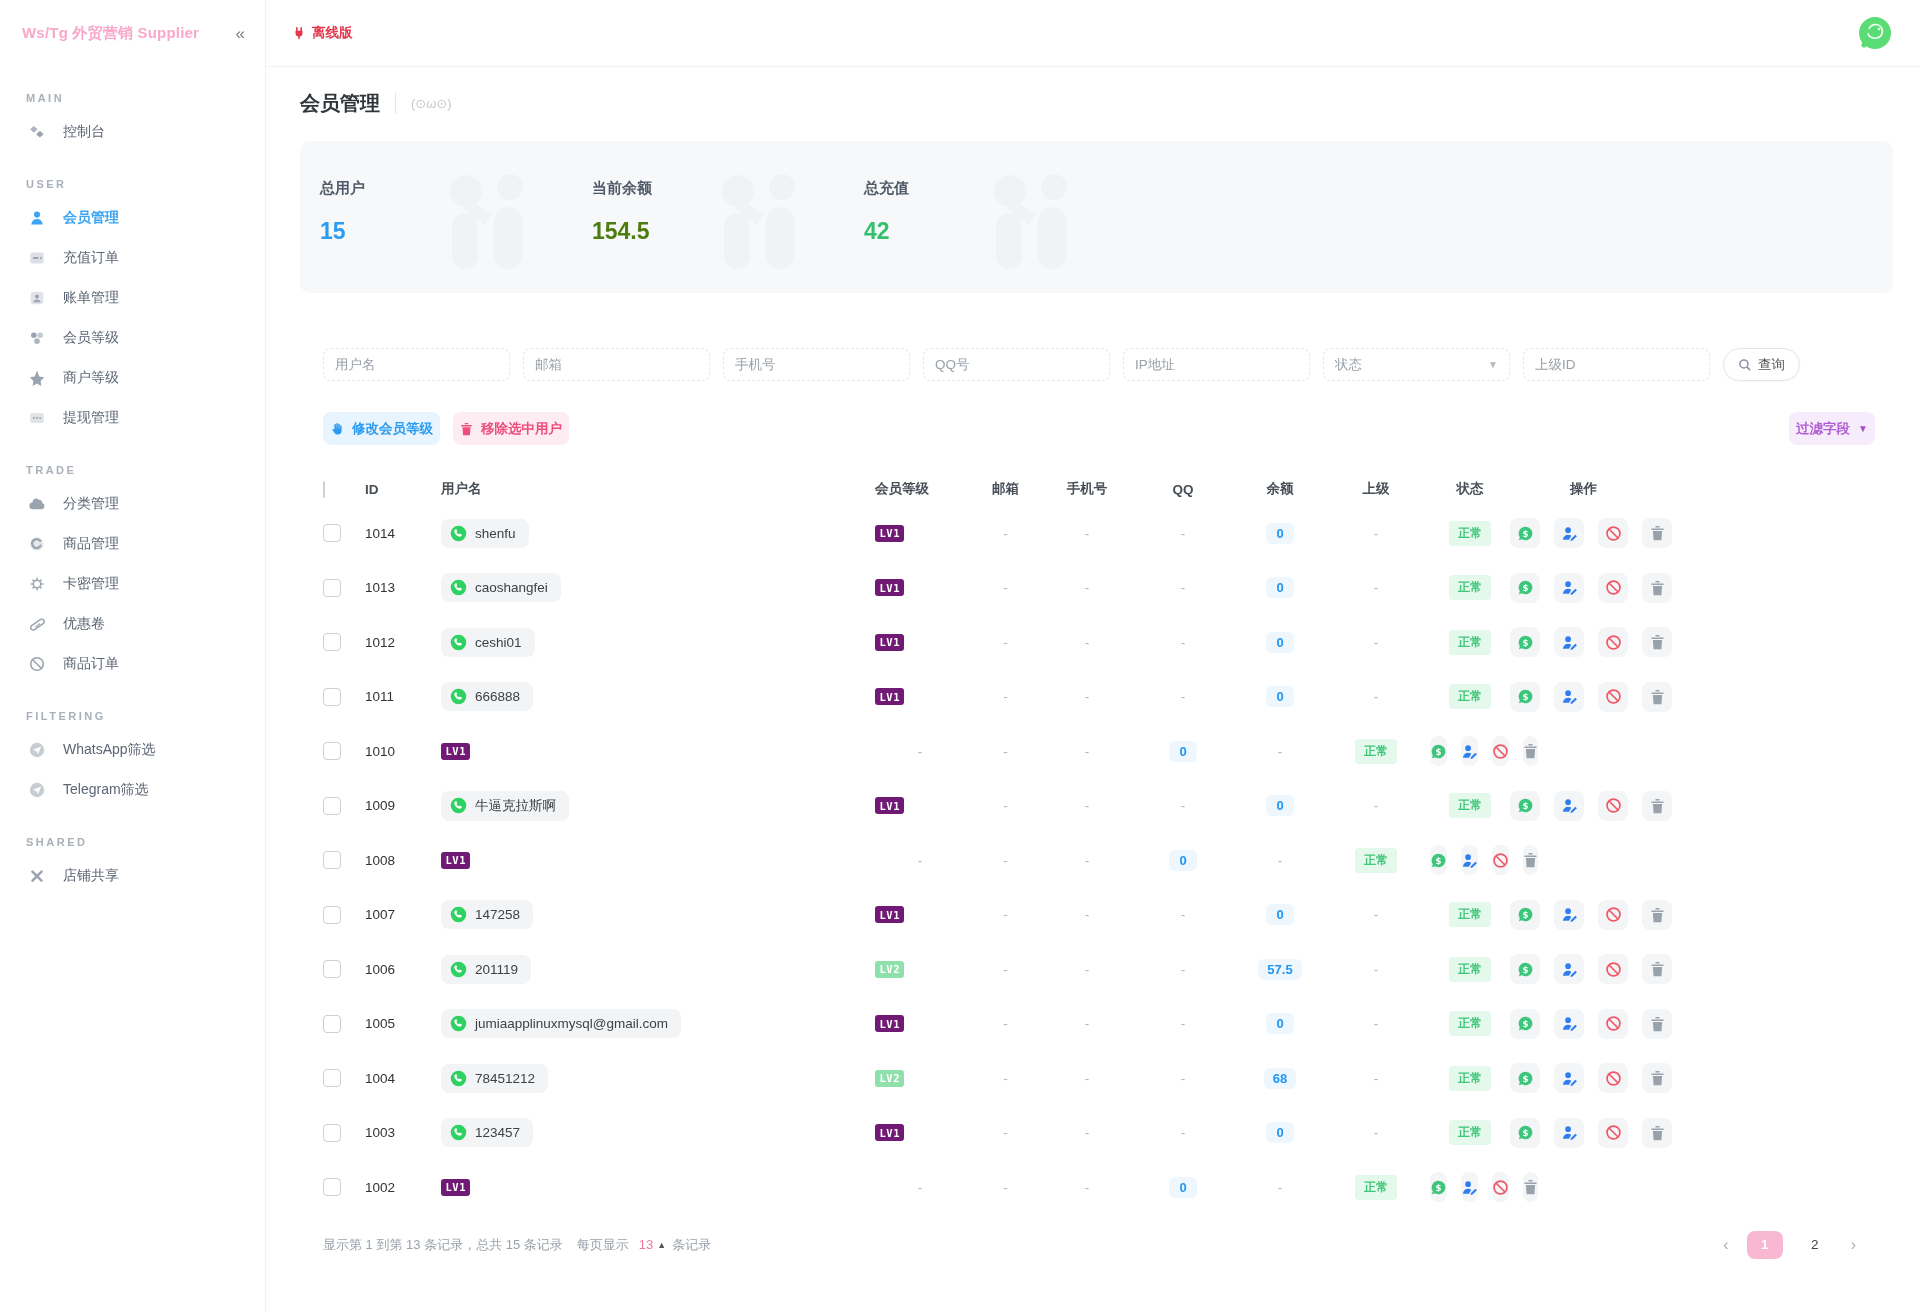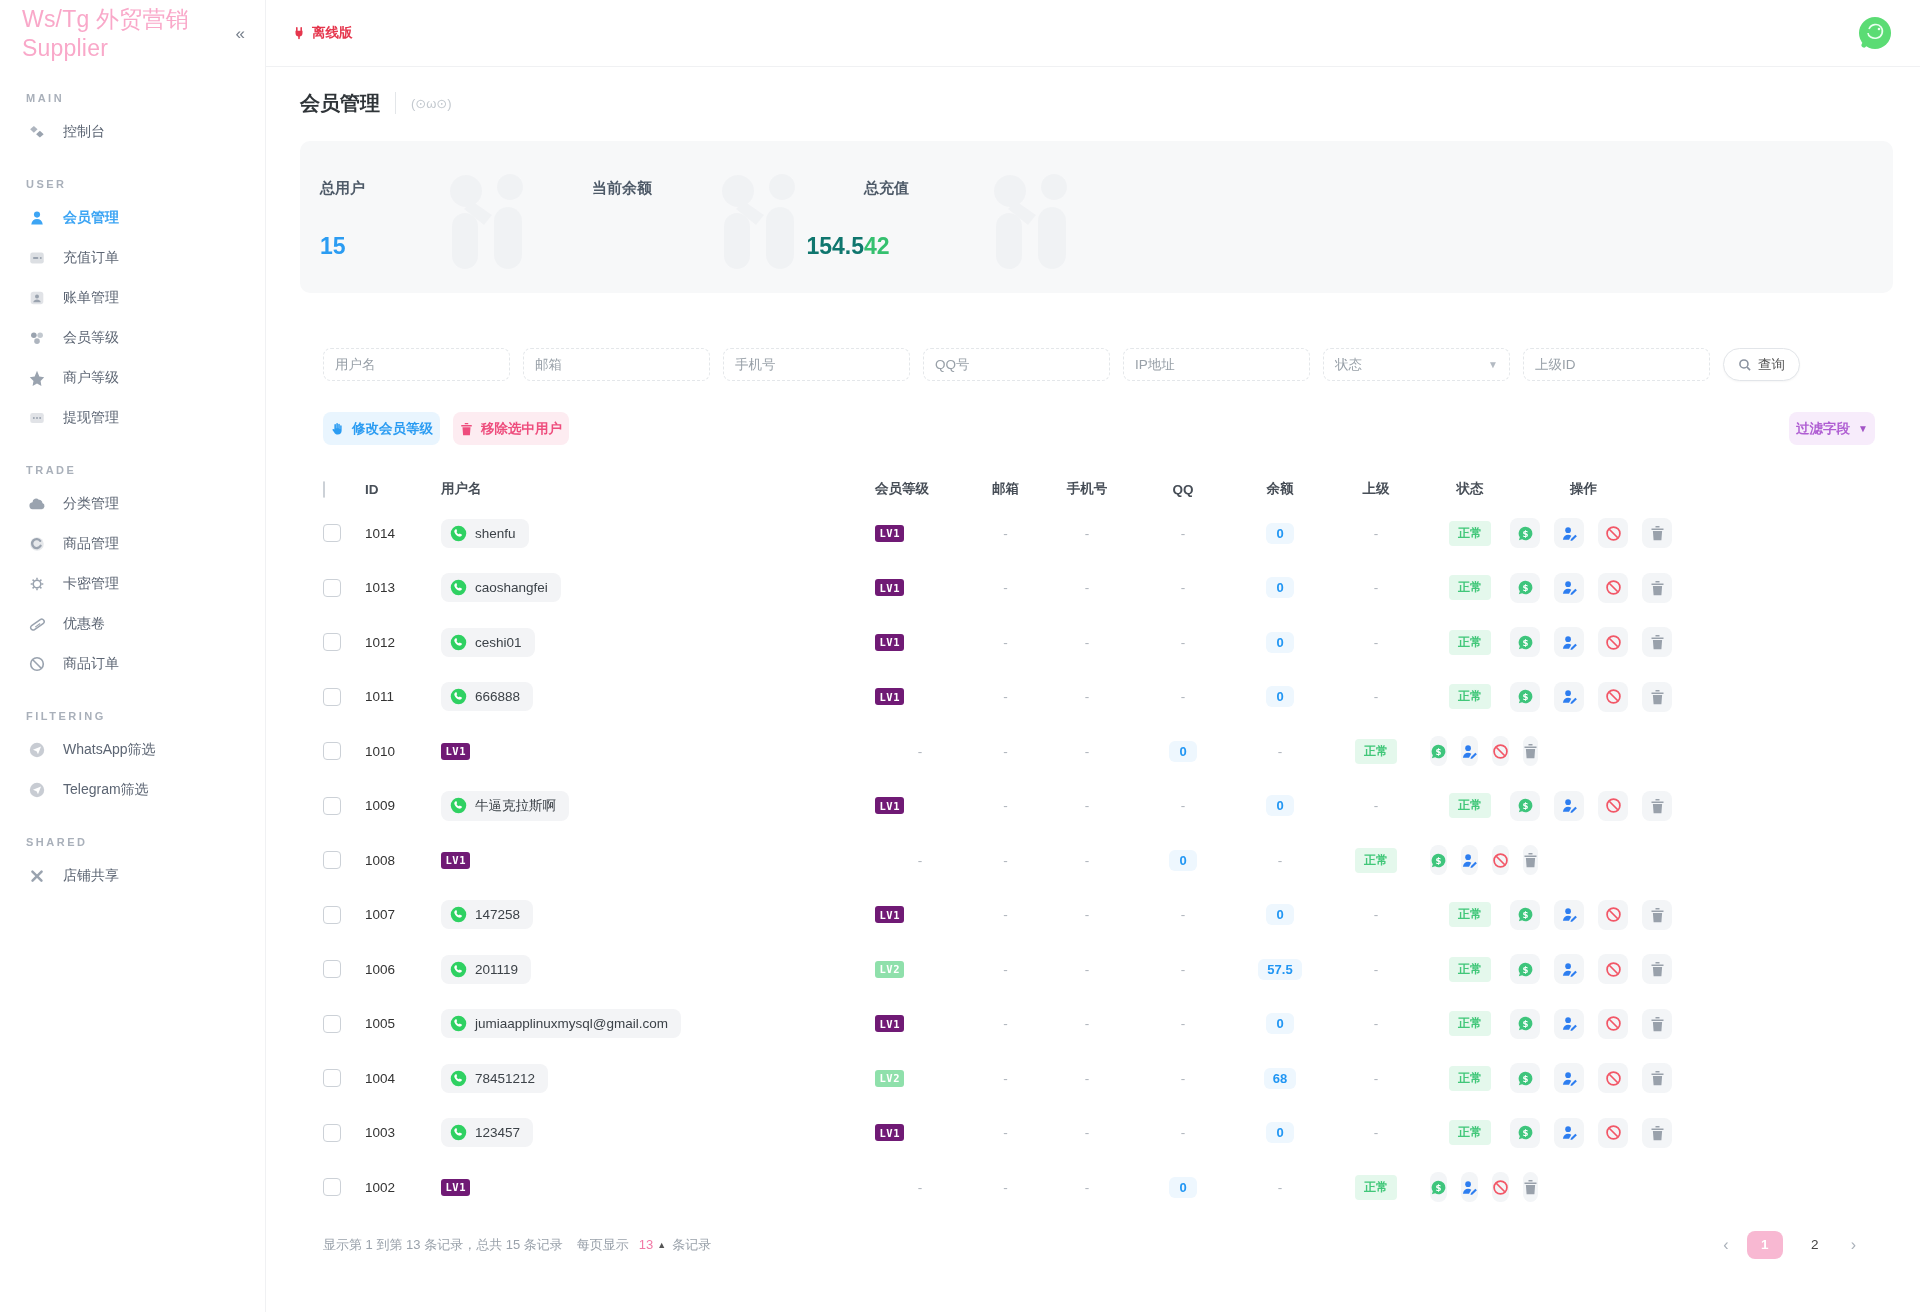--- a/index.html
+++ b/index.html
@@ -4,41 +4,41 @@
 <style>
   html,body{margin:0;padding:0;}
   body{
     width:1920px;height:1312px;overflow:hidden;background:#fff;
     font-family:"Liberation Sans","DejaVu Sans",sans-serif;color:#333;
     position:relative;
   }
   
   .sidebar{position:absolute;left:0;top:0;bottom:0;width:265px;background:#fff;border-right:1px solid #f0f1f3;z-index:5;}
   .side-head{height:66px;display:flex;align-items:center;justify-content:space-between;padding:0 20px 0 22px;}
-  .logo{color:#f9a8c9;font-weight:normal;font-size:23px;letter-spacing:.2px;}
+  .logo{color:#f9a8c9;font-weight:bold;font-size:15px;letter-spacing:.2px;}
   .collapse{color:#767f8b;font-size:17px;cursor:pointer;line-height:1;}
   .section-title{color:#a9b0ba;font-size:11px;font-weight:bold;letter-spacing:2.5px;margin:26px 0 8px 26px;}
   .side-item{display:flex;align-items:center;gap:15px;padding:9px 26px;color:#5c6573;font-size:14px;cursor:pointer;}
   .side-item .ico{width:22px;height:22px;color:#9aa3af;display:flex;align-items:center;justify-content:center;flex:none;}
   .side-item.active{color:#3da5f4;font-weight:bold;}
   .side-item.active .ico{color:#3da5f4;}
   
   .content{position:absolute;left:266px;top:0;right:0;bottom:0;background:#fff;}
   .topbar{height:66px;border-bottom:1px solid #f0f1f3;display:flex;align-items:center;padding:0 28px 0 26px;}
   .offline{display:flex;align-items:center;gap:6px;color:#e5364d;font-size:13.5px;font-weight:bold;}
   .avatar{margin-left:auto;width:34px;height:34px;border-radius:50%;cursor:pointer;display:flex;}
   .titlebar{height:72px;display:flex;align-items:center;padding:0 0 0 34px;}
   .page-title{font-size:20px;font-weight:bold;color:#2f3438;}
   .title-div{width:1px;height:22px;background:#e3e6e9;margin:0 15px;}
   .emoticon{font-size:13px;color:#c3c9cf;}
   
   .stats{margin:2px 27px 0 34px;height:152px;background:#f7f8f9;border-radius:10px;display:flex;padding:0 0 0 20px;align-items:center;}
   .stat{width:272px;position:relative;height:112px;flex:none;}
   .stat .lbl{font-size:15px;font-weight:600;color:#4e5a68;margin-top:18px;}
-  .stat .val{font-size:23px;font-weight:bold;margin-top:35px;}
+  .stat .val{font-size:23px;font-weight:bold;margin-top:20px;}
   .stat .wm{position:absolute;right:58px;top:4px;opacity:.55;}
   
   .filters{display:flex;gap:13px;margin:55px 0 0 57px;align-items:center;}
   .f-input{width:163px;height:31px;border:1.5px dashed #e4e7ea;border-radius:8px;padding:0 11px;font-size:13.5px;color:#444;background:#fff;outline:none;font-family:inherit;}
   .f-input::placeholder{color:#98a0a8;}
   .f-select{width:163px;height:31px;border:1.5px dashed #e4e7ea;border-radius:8px;padding:0 11px;display:flex;align-items:center;color:#98a0a8;font-size:13.5px;cursor:pointer;background:#fff;}
   .f-select .car{margin-left:auto;color:#b3bac2;font-size:10px;}
   .search-btn{height:33px;border-radius:17px;border:1px solid #e2e5e9;background:#fff;display:flex;align-items:center;gap:6px;padding:0 14px;font-size:13.5px;color:#555;cursor:pointer;box-shadow:0 1px 2px rgba(0,0,0,.04);font-family:inherit;}
   .search-btn .ico{color:#8b93a0;display:flex;}
   
@@ -272,21 +272,21 @@
       </div>
       <div class="stat">
         <span class="wm"><svg width="96" height="110" viewBox="0 0 96 110" fill="#eceef1">
             <circle cx="28" cy="26" r="16"></circle>
             <circle cx="72" cy="22" r="13"></circle>
             <rect x="14" y="48" width="26" height="56" rx="13"></rect>
             <rect x="56" y="42" width="28" height="62" rx="14"></rect>
             <path d="M34 36l20 14-8 10-20-16z"></path>
           </svg></span>
         <div class="lbl">当前余额</div>
-        <div class="val" style="color: #0f766e; text-align: right;">154.5</div>
+        <div class="val" style="color: #4d7c0f;">154.5</div>
       </div>
       <div class="stat">
         <span class="wm"><svg width="96" height="110" viewBox="0 0 96 110" fill="#eceef1">
             <circle cx="28" cy="26" r="16"></circle>
             <circle cx="72" cy="22" r="13"></circle>
             <rect x="14" y="48" width="26" height="56" rx="13"></rect>
             <rect x="56" y="42" width="28" height="62" rx="14"></rect>
             <path d="M34 36l20 14-8 10-20-16z"></path>
           </svg></span>
         <div class="lbl">总充值</div>

